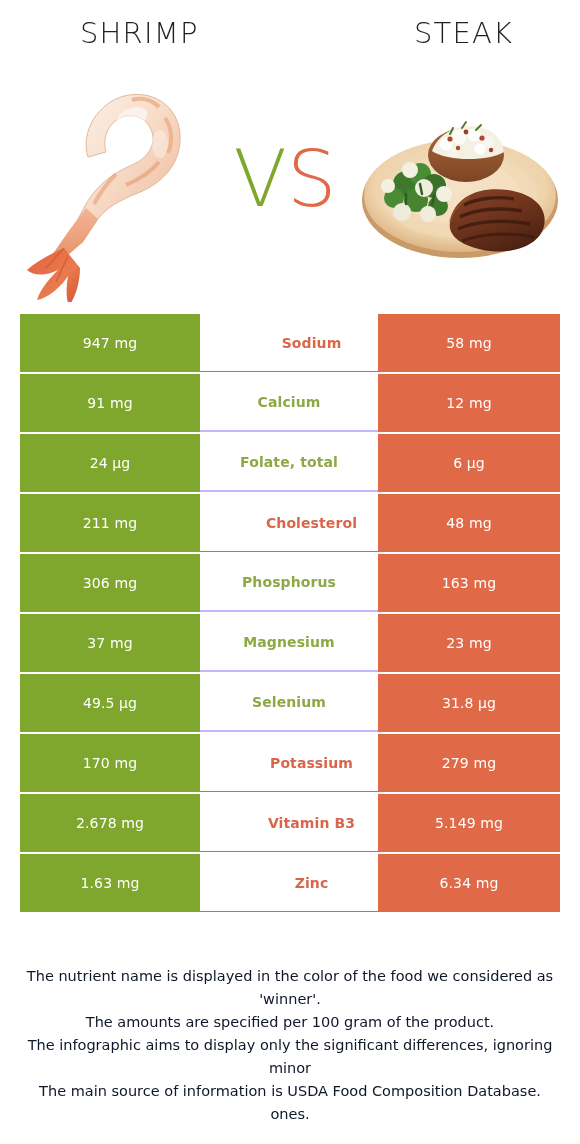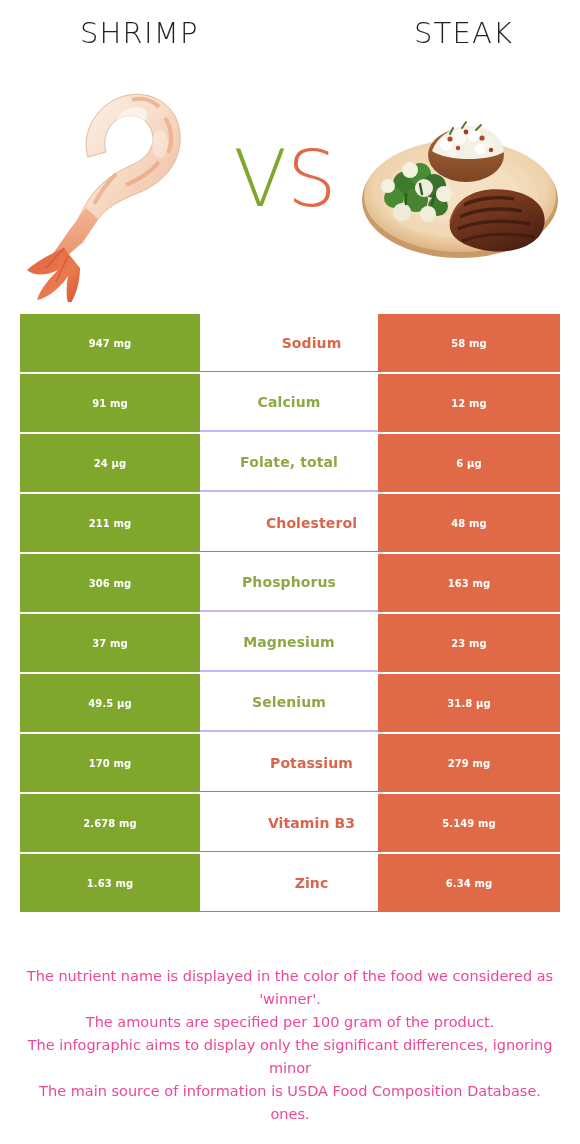--- a/index.html
+++ b/index.html
@@ -87,22 +87,22 @@
     position: relative;
     display: flex;
     height: 58px;
     margin-bottom: 2px;
   }
   .cell {
     display: flex;
     align-items: center;
     justify-content: center;
     box-sizing: border-box;
-    font-size: 10px;
-    font-weight: 700;
+    font-size: 14px;
+    font-weight: 400;
     letter-spacing: 0.1px;
     font-family: "DejaVu Sans", sans-serif;
   }
   .cell.left {
     width: 180px;
     background: #7FA72E;
     color: #ffffff;
   }
   .cell.mid {
     width: 178px;
@@ -118,21 +118,21 @@
   .cell.mid.win-green  { color: #8FA845; border-bottom: 2px solid #c4b5fd; }
   .cell.mid.win-orange { color: #D9664A; border-bottom: 1px solid #D9664A; padding-left: 45px; }
 
   
   .footer {
     position: absolute;
     left: 24px;
     top: 965px;
     width: 532px;
     text-align: center;
-    color: #ec4899;
+    color: #0f172a;
     font-size: 14.5px;
     line-height: 23px;
     font-family: "DejaVu Sans", sans-serif;
   }
   .footer .note-line { display: block; }
 </style>
 </head>
 <body>
 
 <div id="page">

